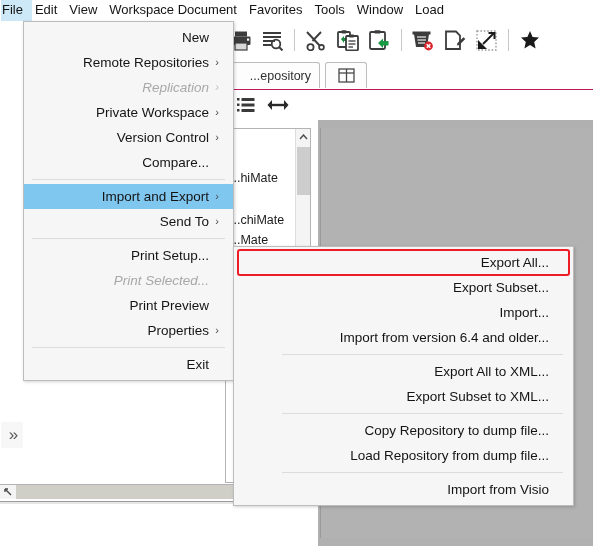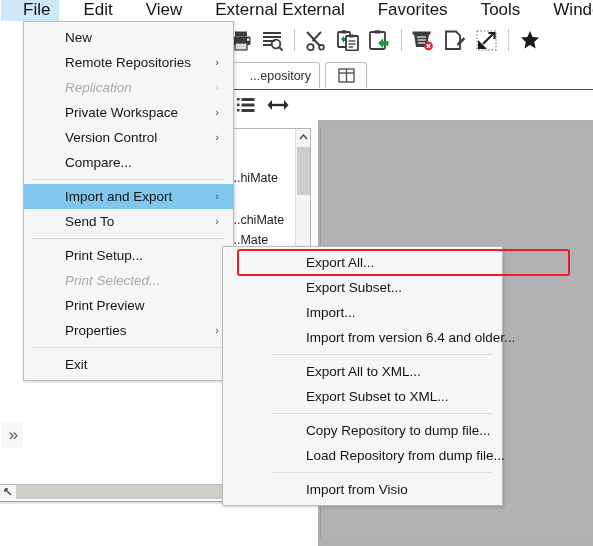--- a/index.html
+++ b/index.html
@@ -30,23 +30,23 @@
   .menubar {
     position: absolute;
     left: 0; top: 0;
     width: 593px; height: 21px;
     background: #ffffff;
     display: flex;
     align-items: center;
     z-index: 40;
   }
   .menubar-item {
-    padding: 2px 9px 3px 22px;
+    padding: 2px 9px 3px 1px;
     margin: 0 1px;
-    font-size: 17px;
+    font-size: 13px;
     color: #141414;
     line-height: 16px;
     white-space: nowrap;
     cursor: default;
   }
   .menubar-item.active {
     background: #cde8f7;
   }
 
   
@@ -231,37 +231,38 @@
     padding: 2px 0;
   }
   #file-menu {
     left: 23px;
     top: 21px;
     width: 211px;
     padding-top: 3px;
     padding-bottom: 3px;
   }
   #submenu {
-    left: 222px;
+    left: 233px;
     top: 246px;
-    width: 281px;
+    width: 341px;
     padding-top: 3px;
     padding-bottom: 3px;
     padding-left: 38px;
   }
   .menu-item {
     position: relative;
     height: 25px;
     line-height: 25px;
     padding-left: 41px;
     padding-right: 24px;
     font-size: 13.5px;
     color: #141414;
     white-space: nowrap;
     cursor: default;
+    text-align: right;
   }
   #submenu .menu-item {
     padding-left: 45px;
   }
   .menu-item.highlight {
     background: #80c7ef;
   }
   .menu-item.disabled {
     color: #a8a8a8;
     font-style: italic;
@@ -455,21 +456,21 @@
   </div>
 
   <div class="overflow-chevron">»</div>
 
 </div>
 
 <div class="menubar">
   <div class="menubar-item active">File</div>
   <div class="menubar-item">Edit</div>
   <div class="menubar-item">View</div>
-  <div class="menubar-item">External External</div>
+  <div class="menubar-item">Workspace Document</div>
   <div class="menubar-item">Favorites</div>
   <div class="menubar-item">Tools</div>
   <div class="menubar-item">Window</div>
   <div class="menubar-item">Load</div>
 </div>
 
 <div class="menu" id="file-menu">
   <div class="menu-item">
     <span>New</span>
   </div>

